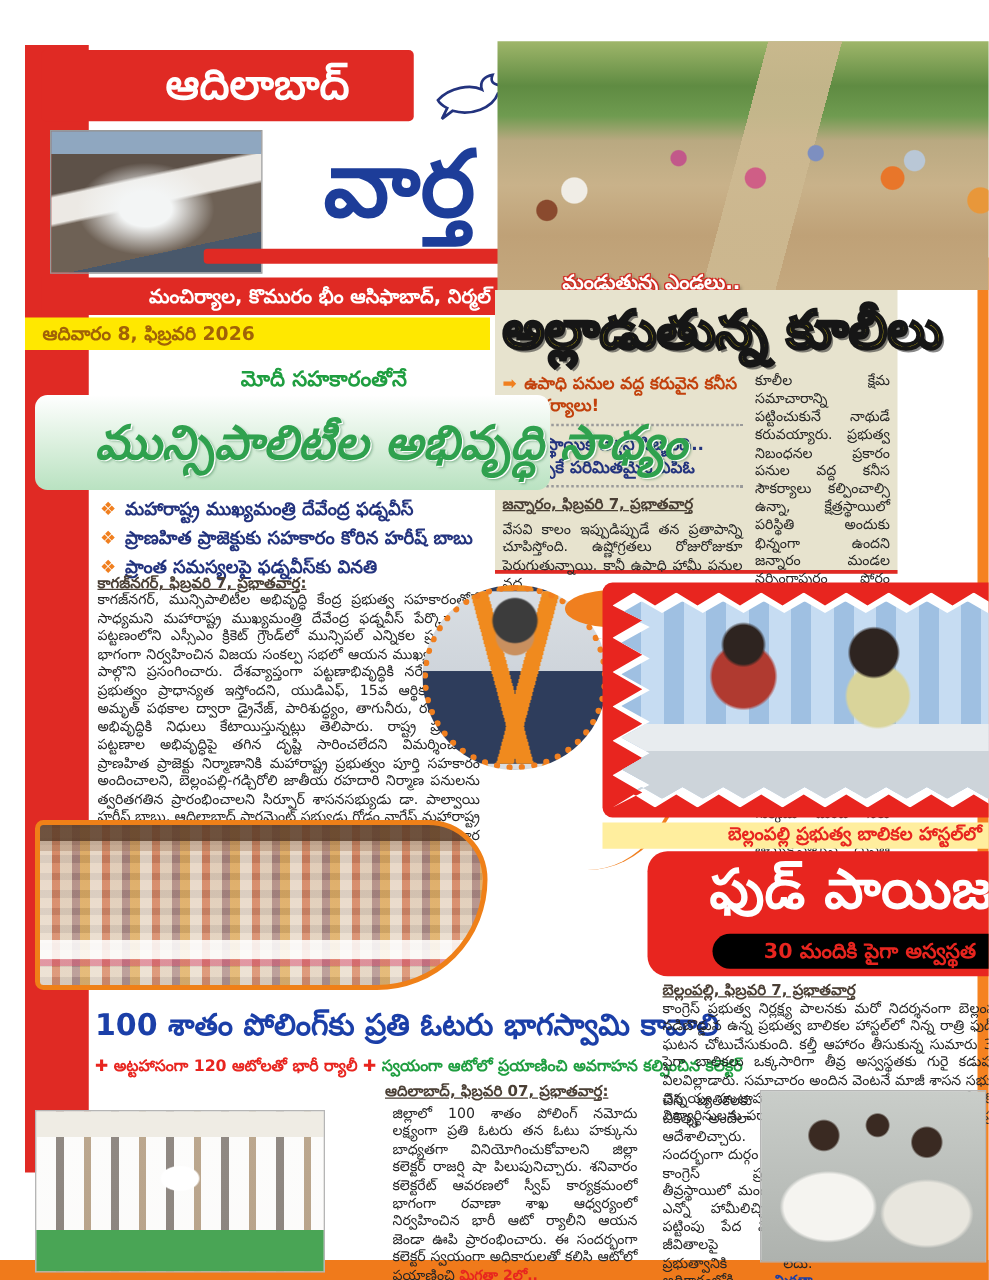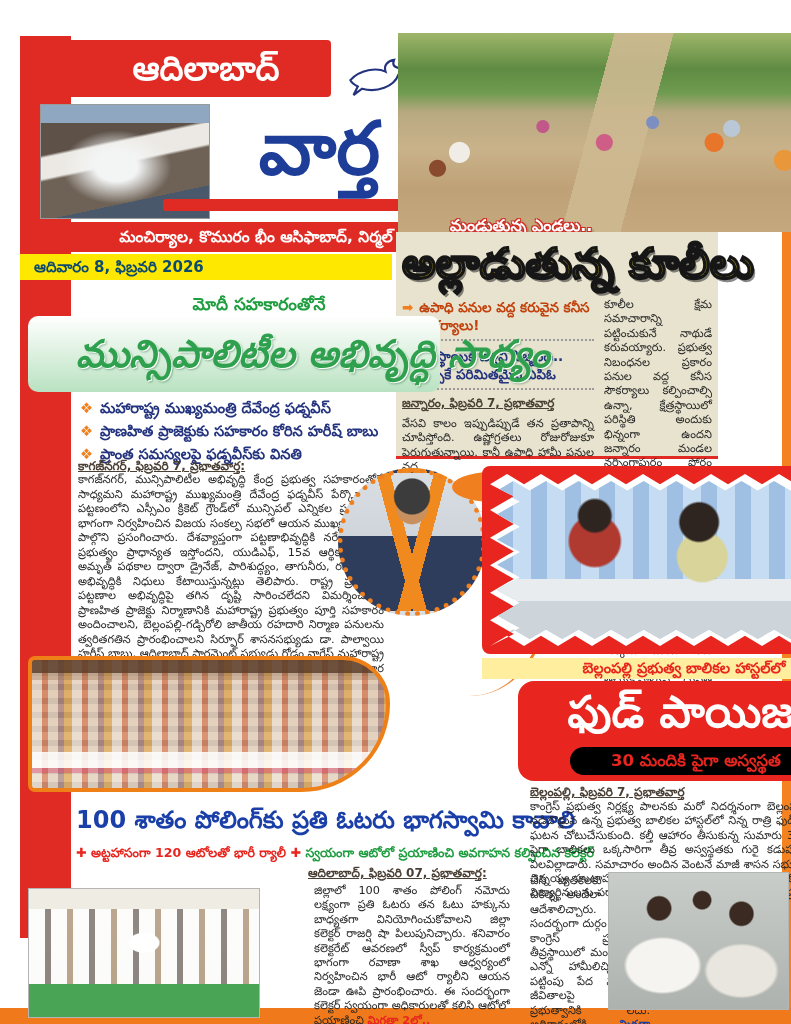--- a/index.html
+++ b/index.html
@@ -19,21 +19,21 @@
   .waterfall{left:40px;top:104px;width:120px;height:113px;border:1px solid #9a9a9a;
     background:
       linear-gradient(180deg,#8fa7c0 0 16%,rgba(143,167,192,0) 16%),
       radial-gradient(ellipse at 45% 55%,#f3f5f5 0 16%,rgba(243,245,245,0) 42%),
       linear-gradient(168deg,#5d5148 0 34%,#ece9e4 36% 50%,#6e6155 52% 78%,#49586b 78% 100%);}
   .mast-vartha{left:160px;top:98px;width:223px;height:100px;color:#1d3d99;font-weight:bold;
     font-size:74px;line-height:100px;text-align:center;}
   .mast-underline{left:163px;top:199px;width:220px;height:12px;background:#e02a24;border-radius:3px;}
   .mast-districts{left:33px;top:222px;width:350px;height:30px;background:#e02a24;color:#fff;
     font-weight:bold;font-size:15.5px;text-align:center;line-height:30px;}
-  .mast-date{left:20px;top:254px;width:372px;height:26px;background:#ffe800;color:#0c4a6e;
+  .mast-date{left:20px;top:254px;width:372px;height:26px;background:#ffe800;color:#a16207;
     font-weight:bold;font-size:15px;line-height:26px;padding-left:14px;box-sizing:border-box;}
 
   
   .farm-photo{left:398px;top:33px;width:391px;height:199px;
     background:
       radial-gradient(circle at 72% 55%,#e8762a 0 9px,rgba(0,0,0,0) 10px),
       radial-gradient(circle at 76% 48%,#b9c7d6 0 8px,rgba(0,0,0,0) 9px),
       radial-gradient(circle at 47% 55%,#cf5e86 0 8px,rgba(0,0,0,0) 9px),
       radial-gradient(circle at 14% 60%,#f0ede6 0 10px,rgba(0,0,0,0) 11px),
       radial-gradient(circle at 9% 68%,#8a4a2e 0 8px,rgba(0,0,0,0) 9px),

